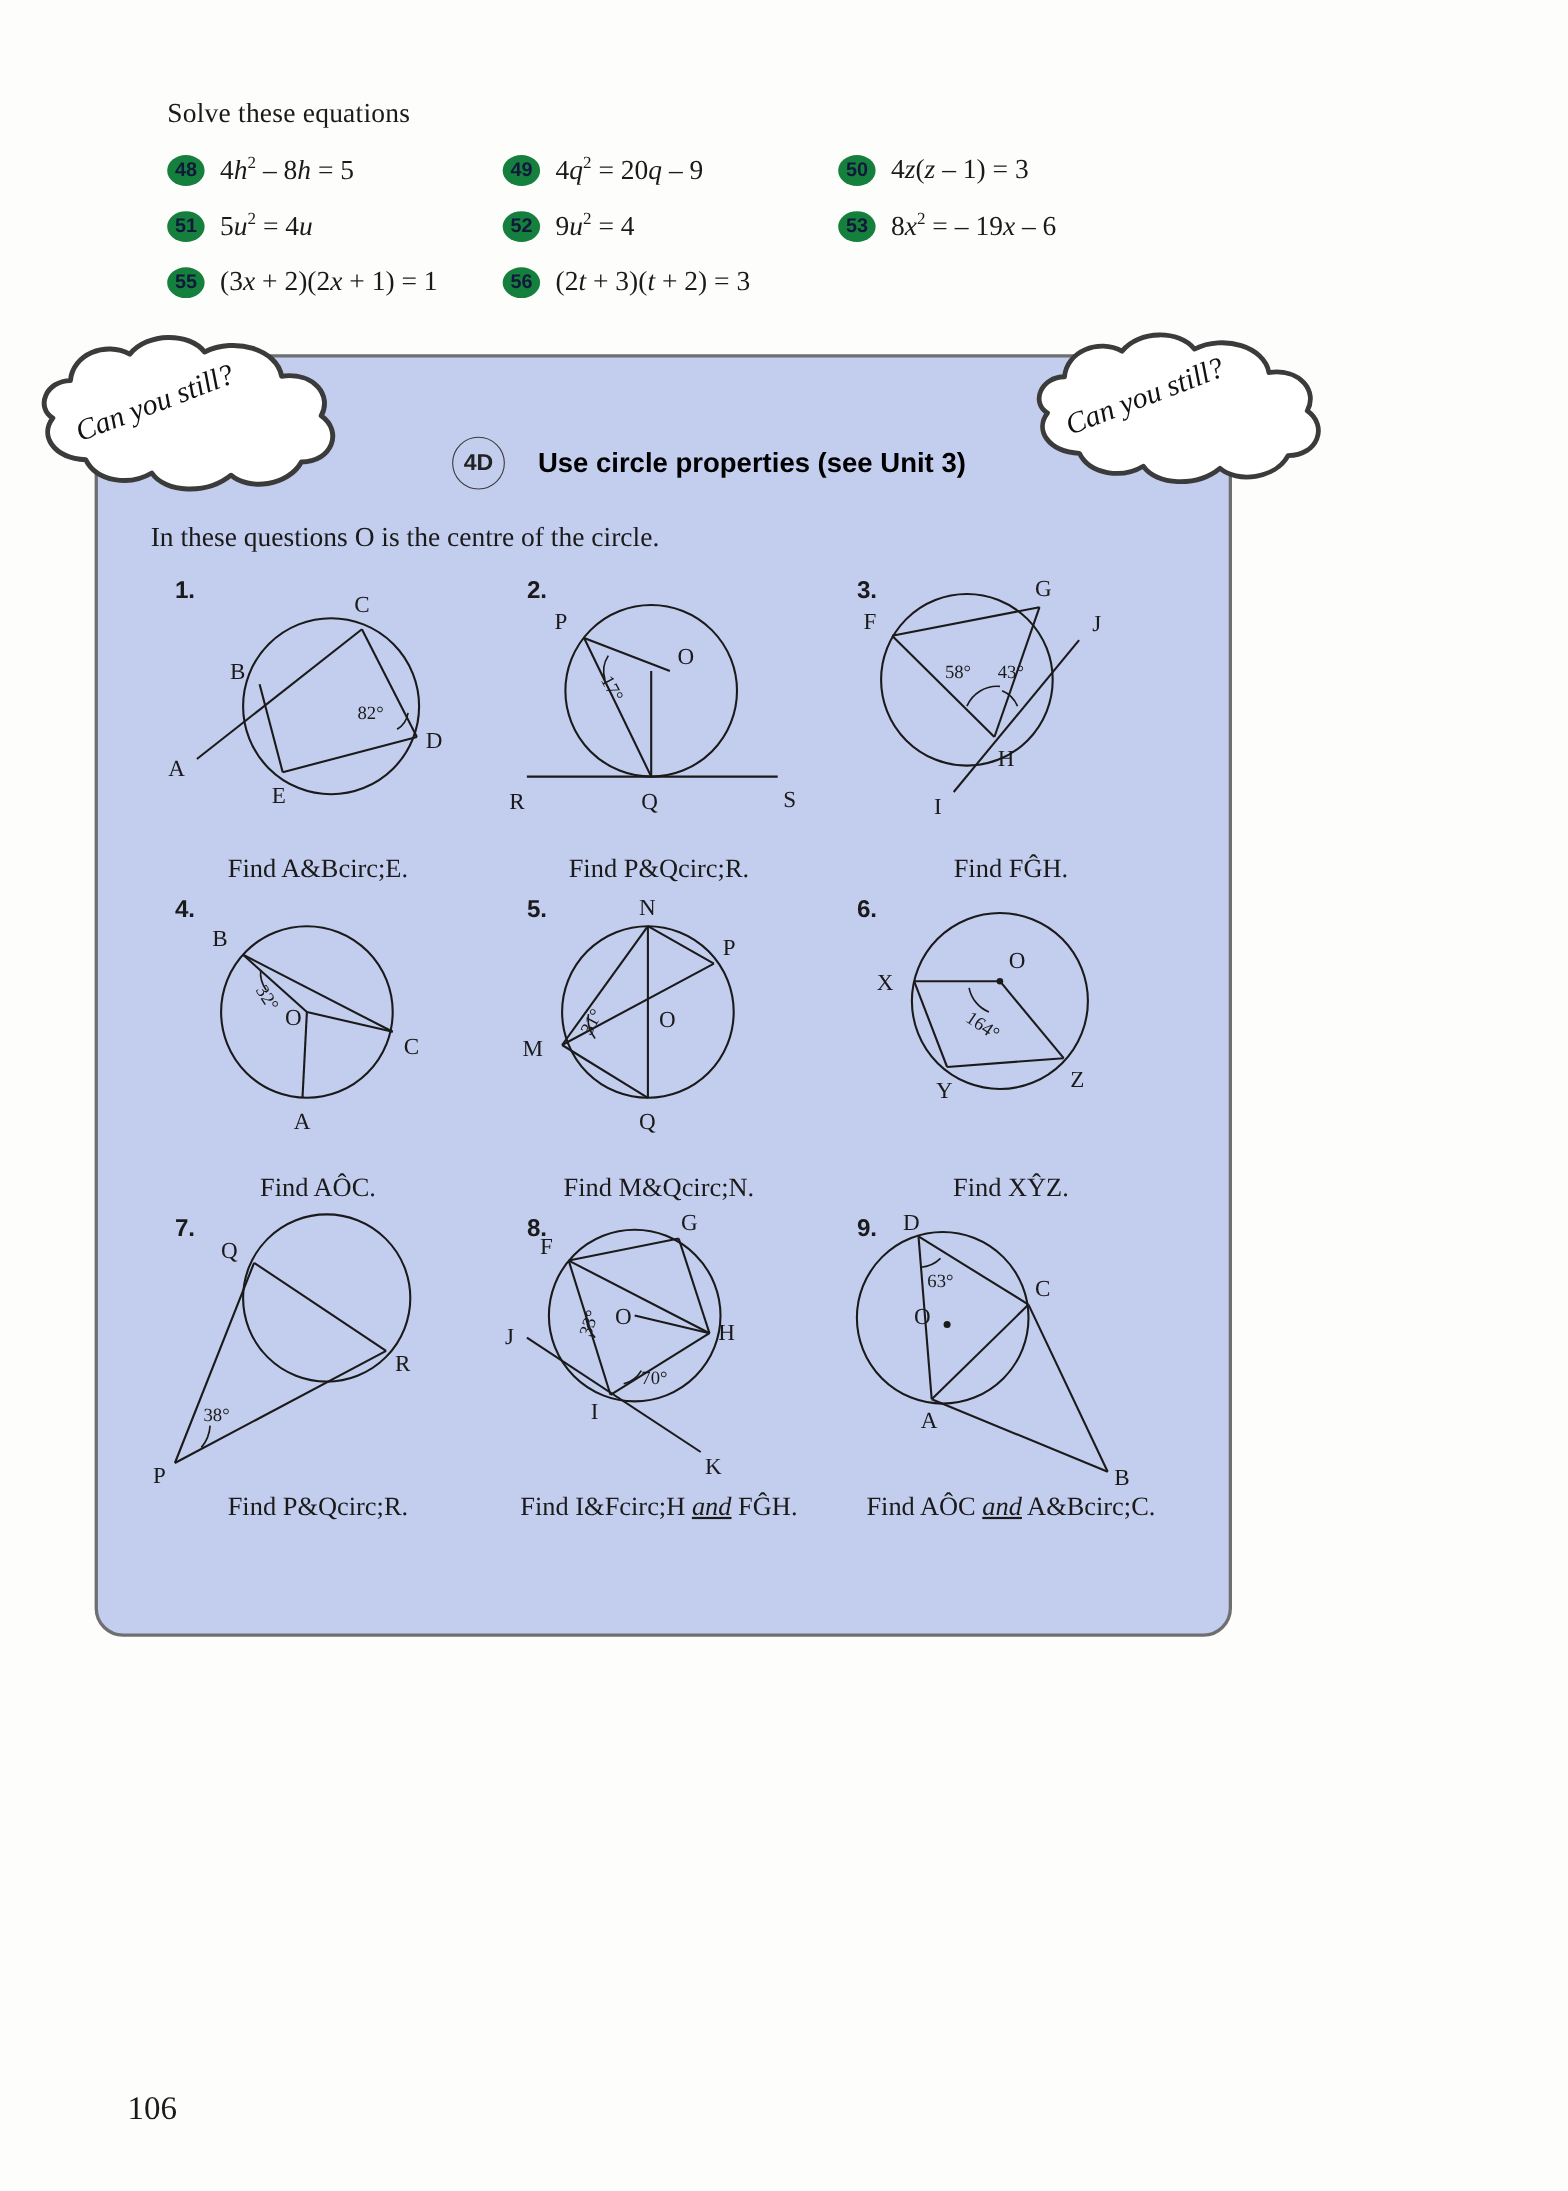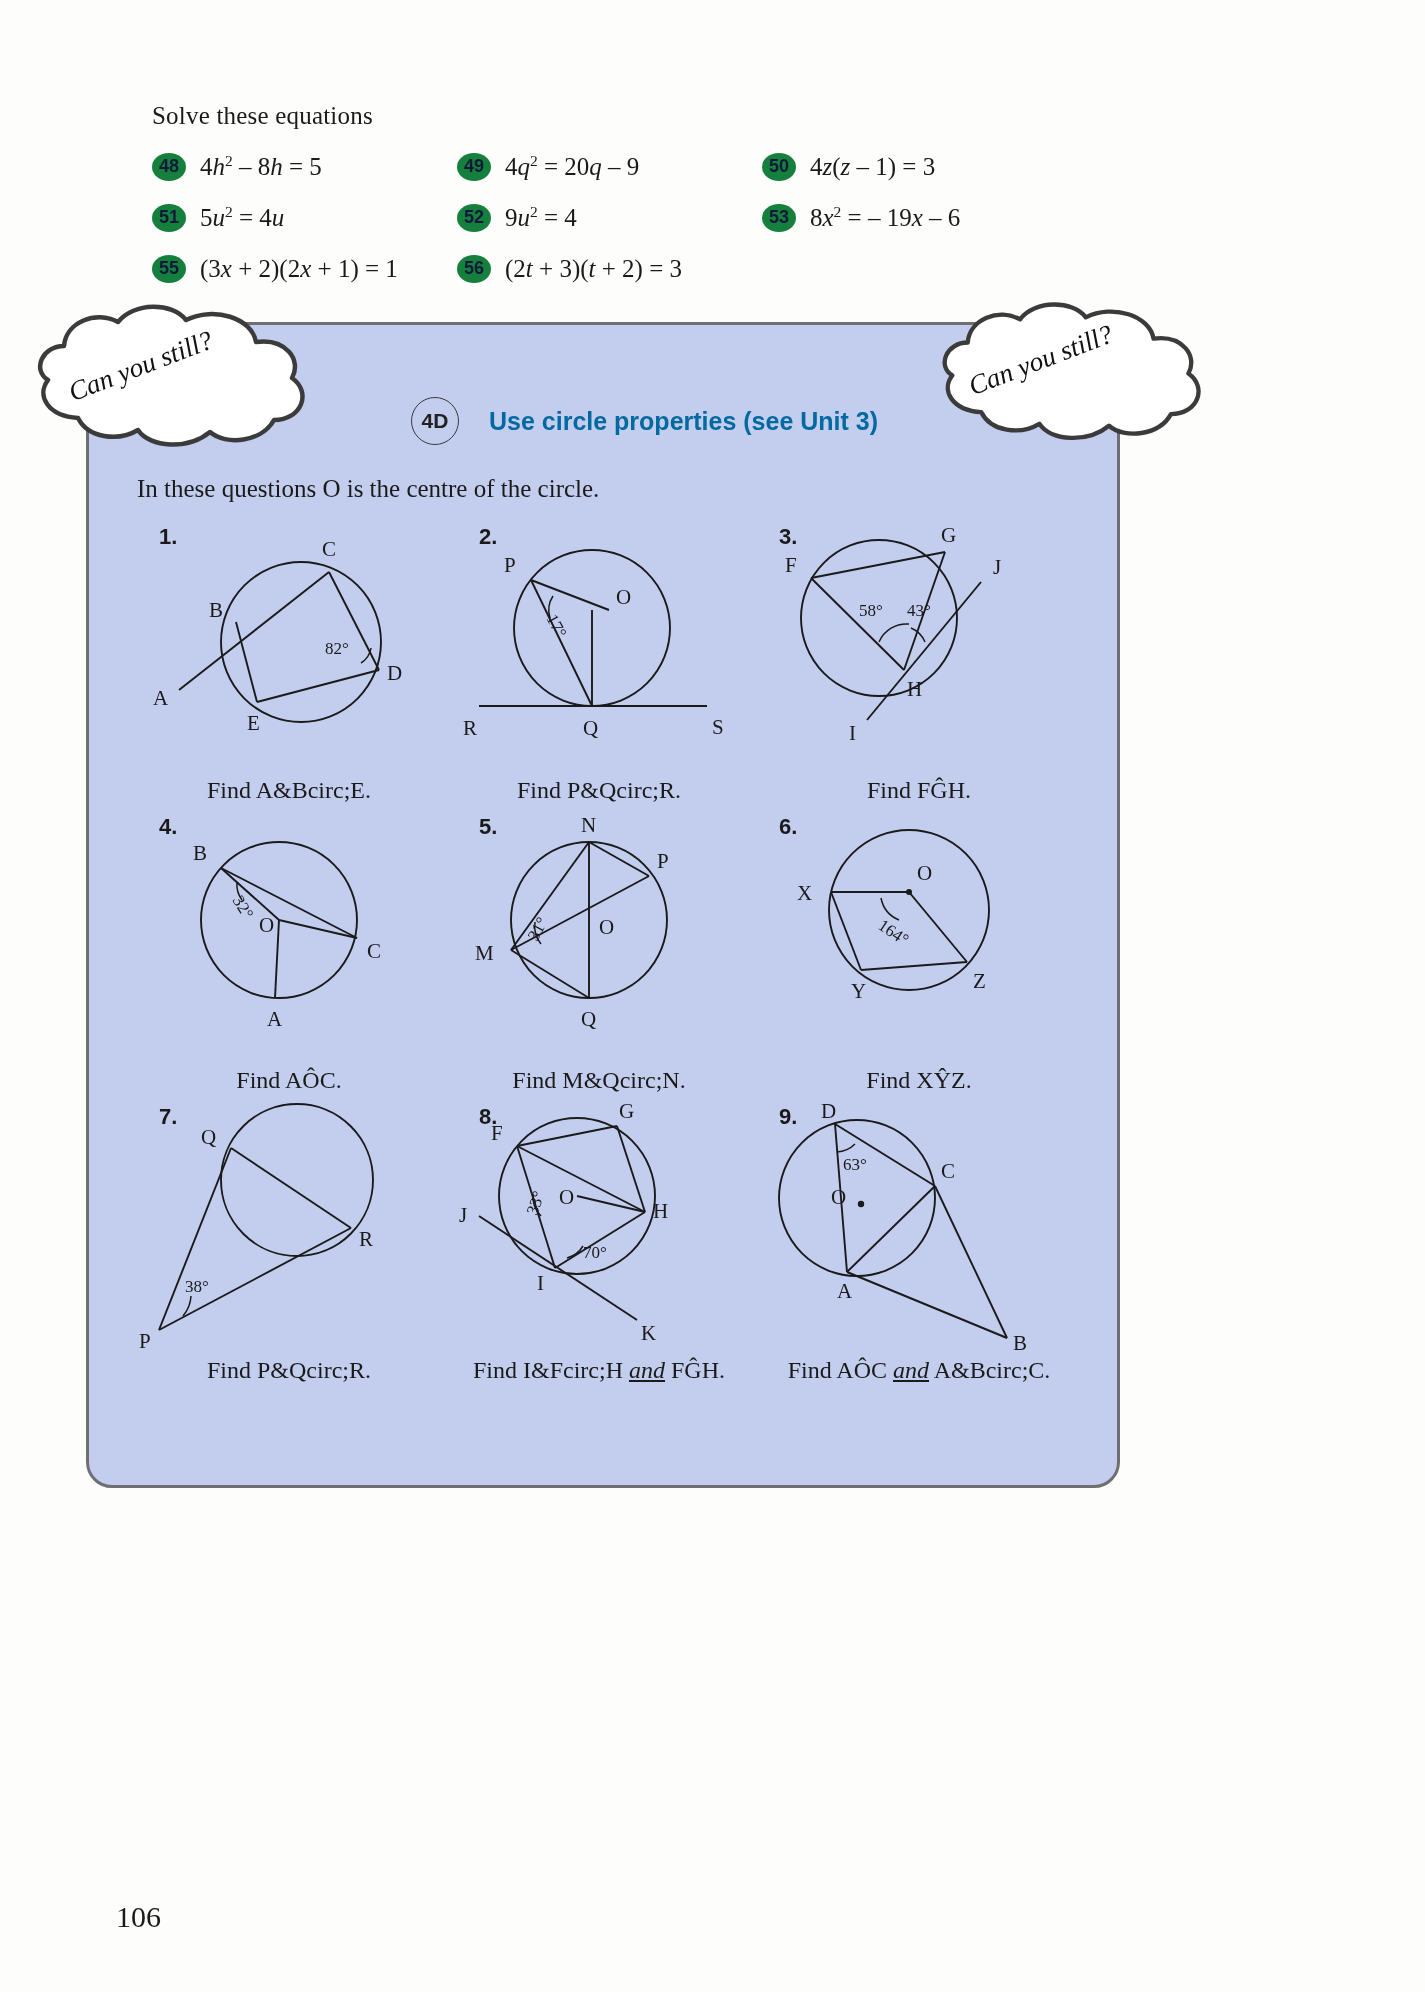--- a/index.html
+++ b/index.html
@@ -8,21 +8,21 @@
     background:#fdfdfb;
     font-family:"Liberation Serif", serif;
     color:#1a1a1a;
     position:relative;
     overflow:hidden;
   }
   .page{position:absolute;inset:0;}
 
   
   .eq-section{position:absolute;left:152px;top:90px;width:1060px;}
-  .eq-head{font-size:25px;letter-spacing:.2px;margin-bottom:22px;margin-top:12px;}
+  .eq-head{font-size:25px;letter-spacing:.2px;margin-bottom:22px;}
   .eq-grid{display:grid;grid-template-columns:305px 305px 320px;row-gap:22px;}
   .eq-item{display:flex;align-items:center;gap:14px;font-size:25px;}
   .eq-num{
     width:34px;height:28px;border-radius:50%;
     background:#15803d;color:#12183a;
     font-family:"Liberation Sans",sans-serif;
     font-weight:bold;font-size:18px;
     display:flex;align-items:center;justify-content:center;
     flex:0 0 auto;
   }
@@ -57,21 +57,21 @@
   .cloud-right .ctext{left:40px;top:74px;transform:rotate(-21deg);transform-origin:left center;}
 
   
   .sec-head{position:absolute;left:322px;top:72px;display:flex;align-items:center;gap:30px;}
   .sec-badge{
     width:46px;height:46px;border-radius:50%;
     border:1.6px solid #3a3a3a;
     display:flex;align-items:center;justify-content:center;
     font-family:"Liberation Sans",sans-serif;font-weight:bold;font-size:21px;color:#222;
   }
-  .sec-title{font-family:"Liberation Sans",sans-serif;font-weight:bold;font-size:25px;color:#0369a1;}
+  .sec-title{font-family:"Liberation Sans",sans-serif;font-weight:bold;font-size:25px;color:#000000;}
 
   .intro{position:absolute;left:48px;top:150px;font-size:25px;}
 
   
   .dgrid{position:absolute;left:40px;top:195px;width:960px;}
   .drow{display:grid;grid-template-columns:320px 300px 340px;}
   .cell{position:relative;height:290px;}
   .qnum{position:absolute;left:30px;top:4px;font-family:"Liberation Sans",serif;
         font-weight:bold;font-size:22px;color:#1a1a1a;}
   .dsvg{position:absolute;left:0;top:0;}

